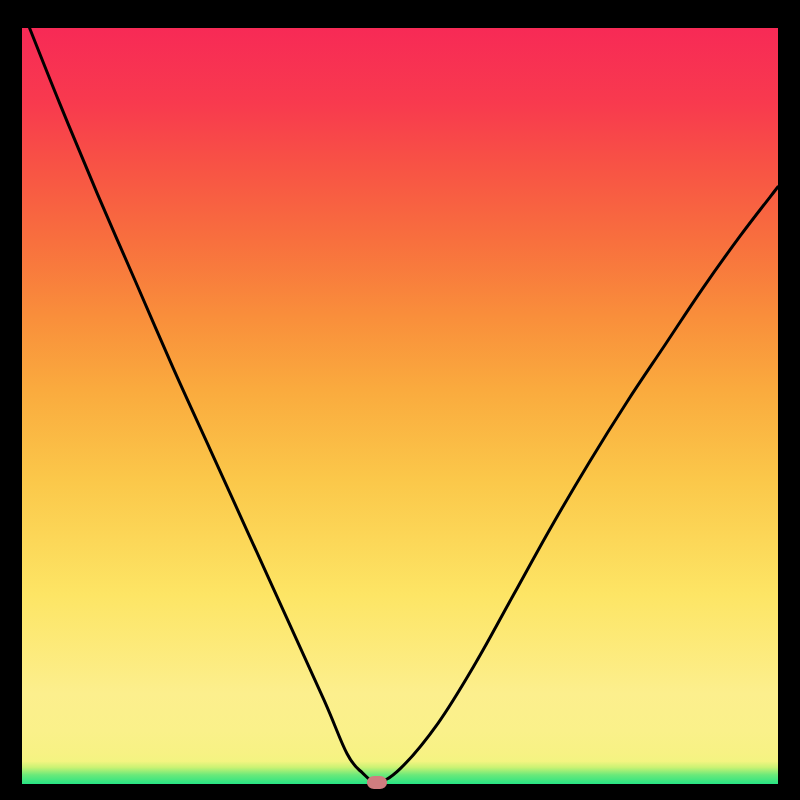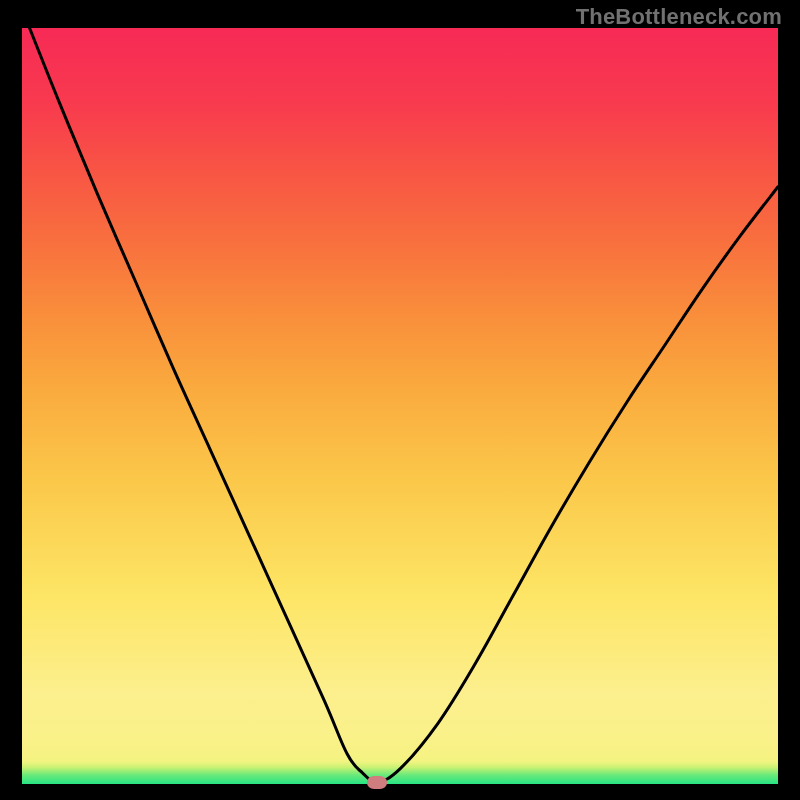--- a/index.html
+++ b/index.html
@@ -68,21 +68,20 @@
     background: #cf7d7f;
     border-radius: 7px / 6px;
     z-index: 3;
   }
 </style>
 </head>
 <body>
 
 <div class="outer">
 
-  <div class="watermark">TheBottleneck.com</div>
 
   <div class="plot">
 
     <svg class="curve" viewBox="0 0 756 756" preserveAspectRatio="none">
       <path fill="none" stroke-width="3" stroke-linecap="round" stroke-linejoin="round" d="M 7.56 0.00 C 13.00 13.61, 25.55 45.66, 37.80 75.60 C 50.05 105.54, 61.99 134.34, 75.60 166.32 C 89.21 198.30, 99.79 221.96, 113.40 253.26 C 127.01 284.56, 137.59 309.58, 151.20 340.20 C 164.81 370.82, 175.39 393.42, 189.00 423.36 C 202.61 453.30, 213.19 476.58, 226.80 506.52 C 240.41 536.46, 250.99 559.74, 264.60 589.68 C 278.21 619.62, 291.51 648.35, 302.40 672.84 C 313.29 697.33, 318.28 712.83, 325.08 725.76 C 331.88 738.69, 334.76 739.63, 340.20 744.66 C 345.64 749.69, 348.52 754.41, 355.32 753.73 C 362.12 753.05, 367.11 751.36, 378.00 740.88 C 388.89 730.40, 402.19 714.57, 415.80 695.52 C 429.41 676.47, 439.99 658.17, 453.60 635.04 C 467.21 611.91, 477.79 591.49, 491.40 567.00 C 505.01 542.51, 515.59 522.77, 529.20 498.96 C 542.81 475.15, 553.39 457.15, 567.00 434.70 C 580.61 412.25, 591.19 395.31, 604.80 374.22 C 618.41 353.13, 628.99 337.93, 642.60 317.52 C 656.21 297.11, 666.79 280.55, 680.40 260.82 C 694.01 241.09, 704.59 226.27, 718.20 207.90 C 731.81 189.53, 749.20 167.61, 756.00 158.76" stroke="#000000"></path>
     </svg>
 
     <div class="marker" style="left: 345.32px; top: 747.732px; background: rgb(207, 125, 127);"></div>
 
   </div>

